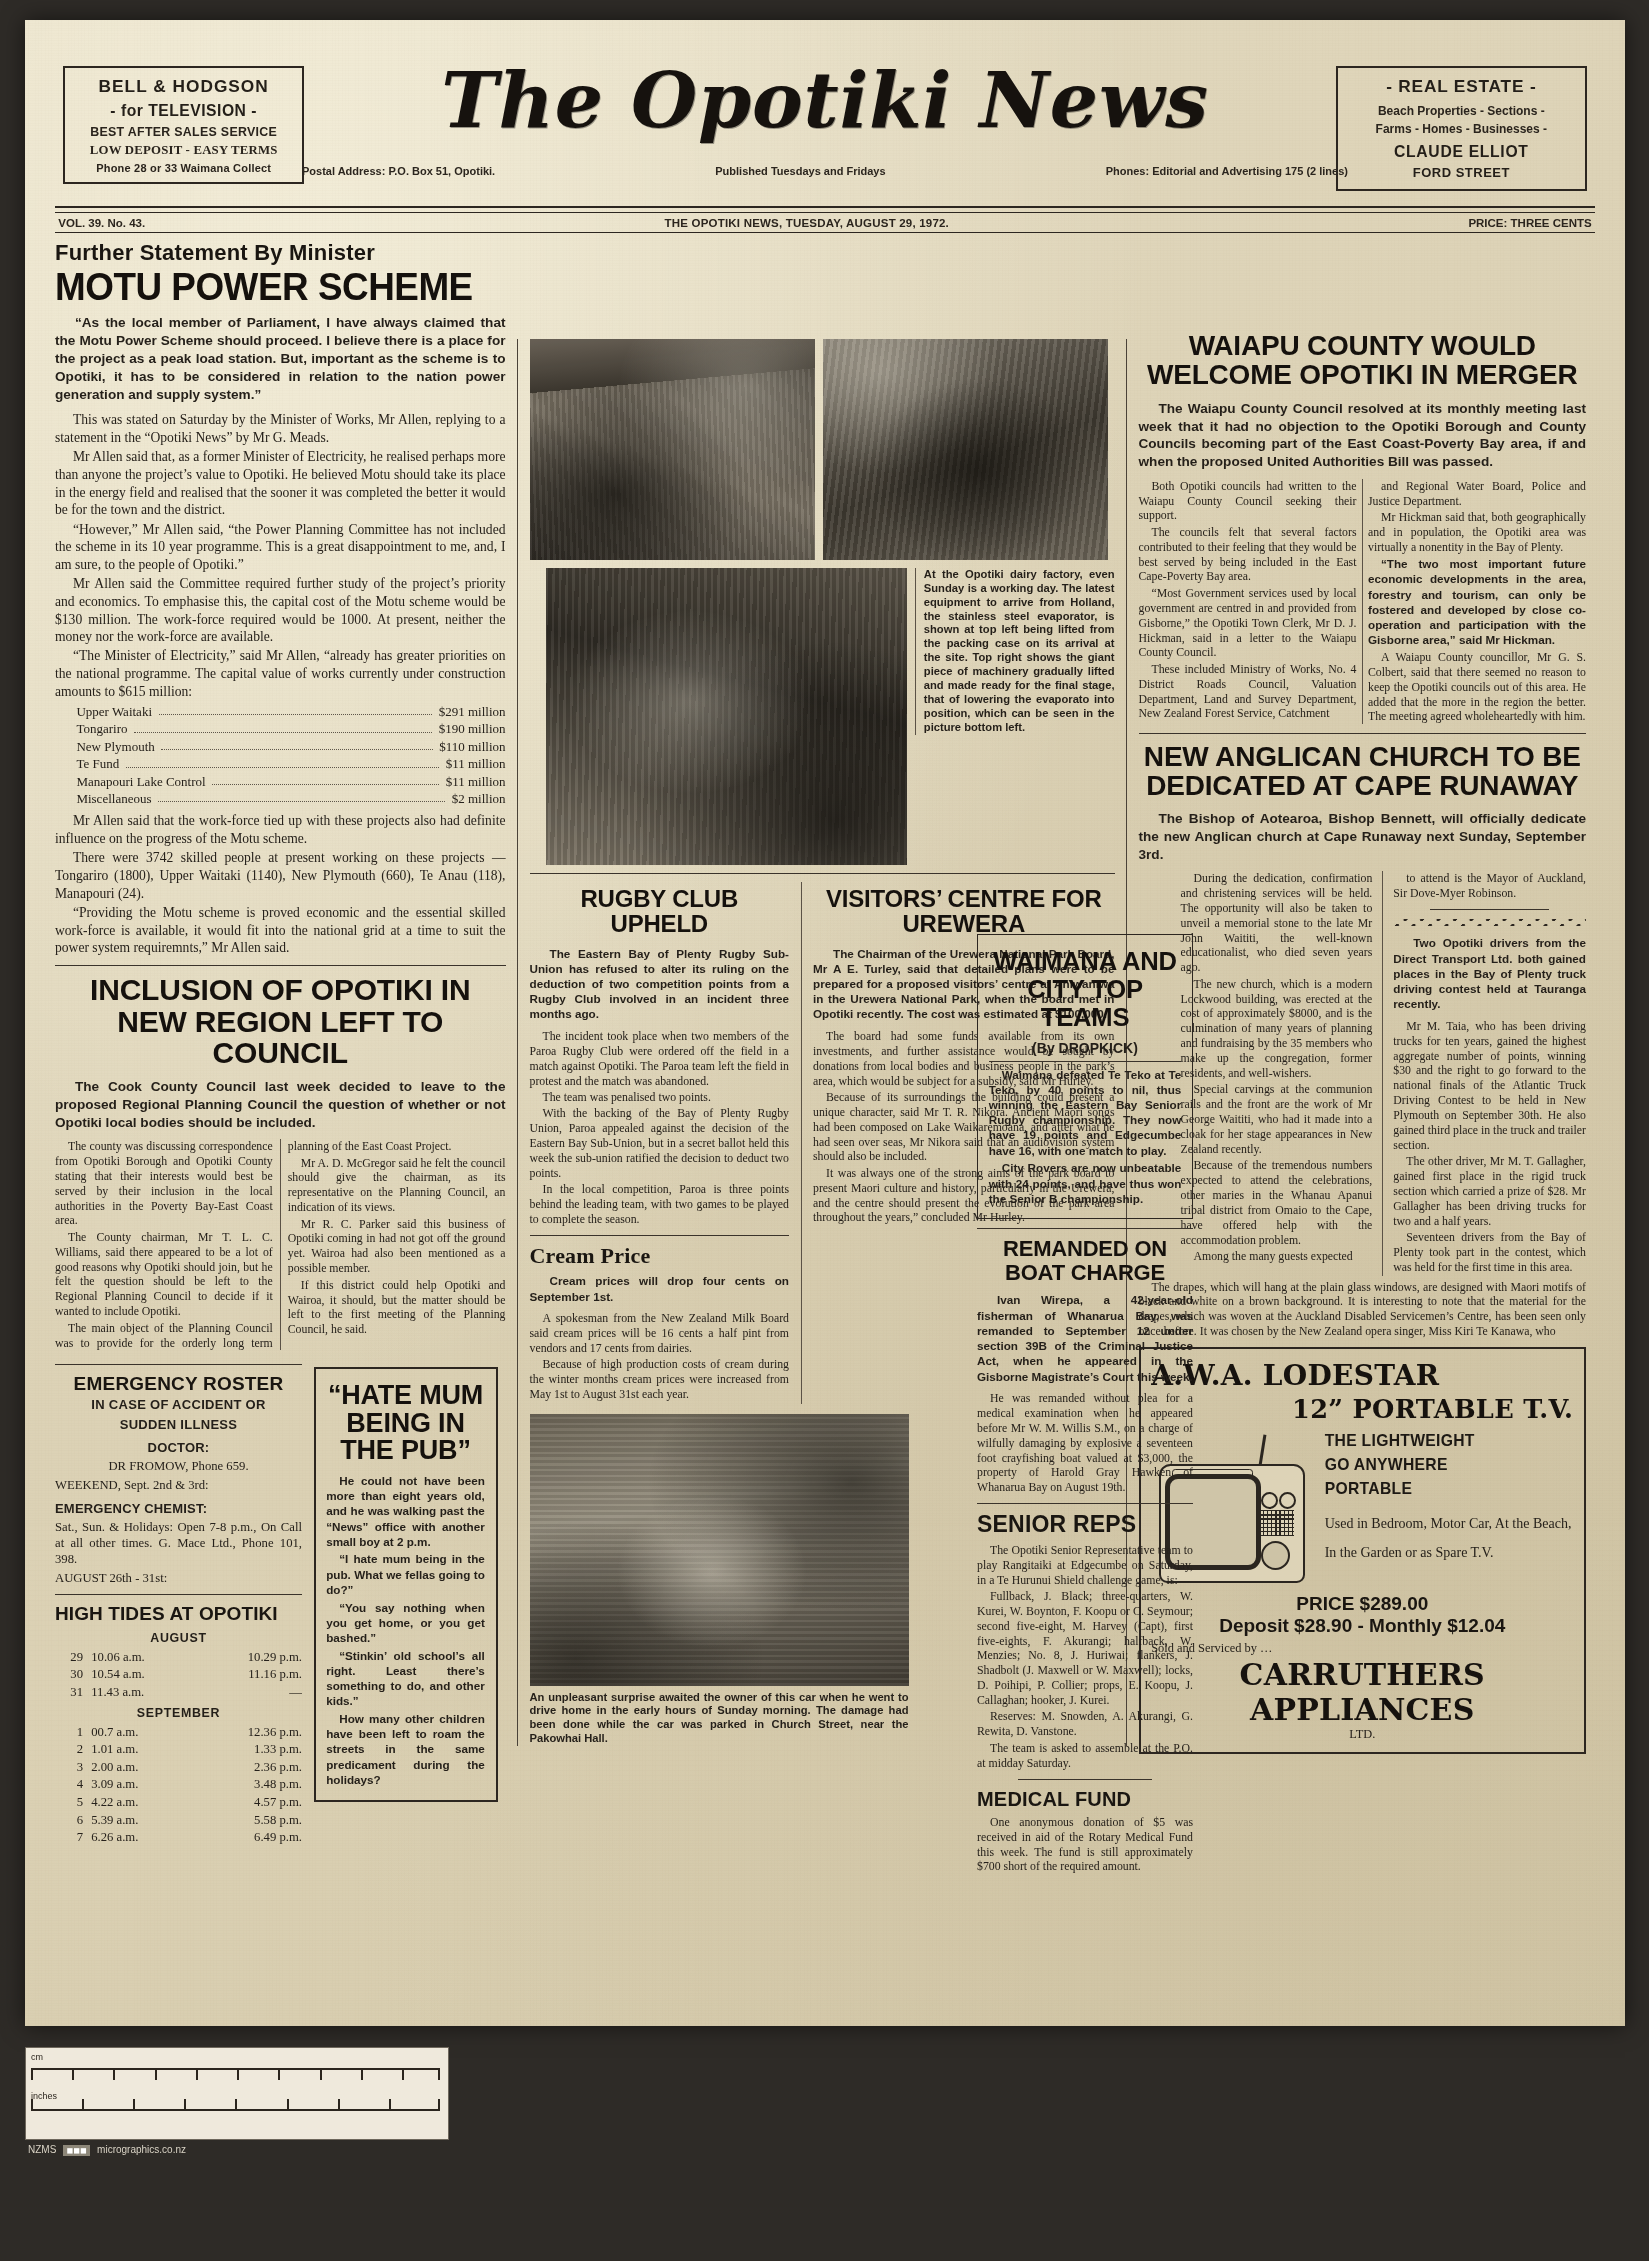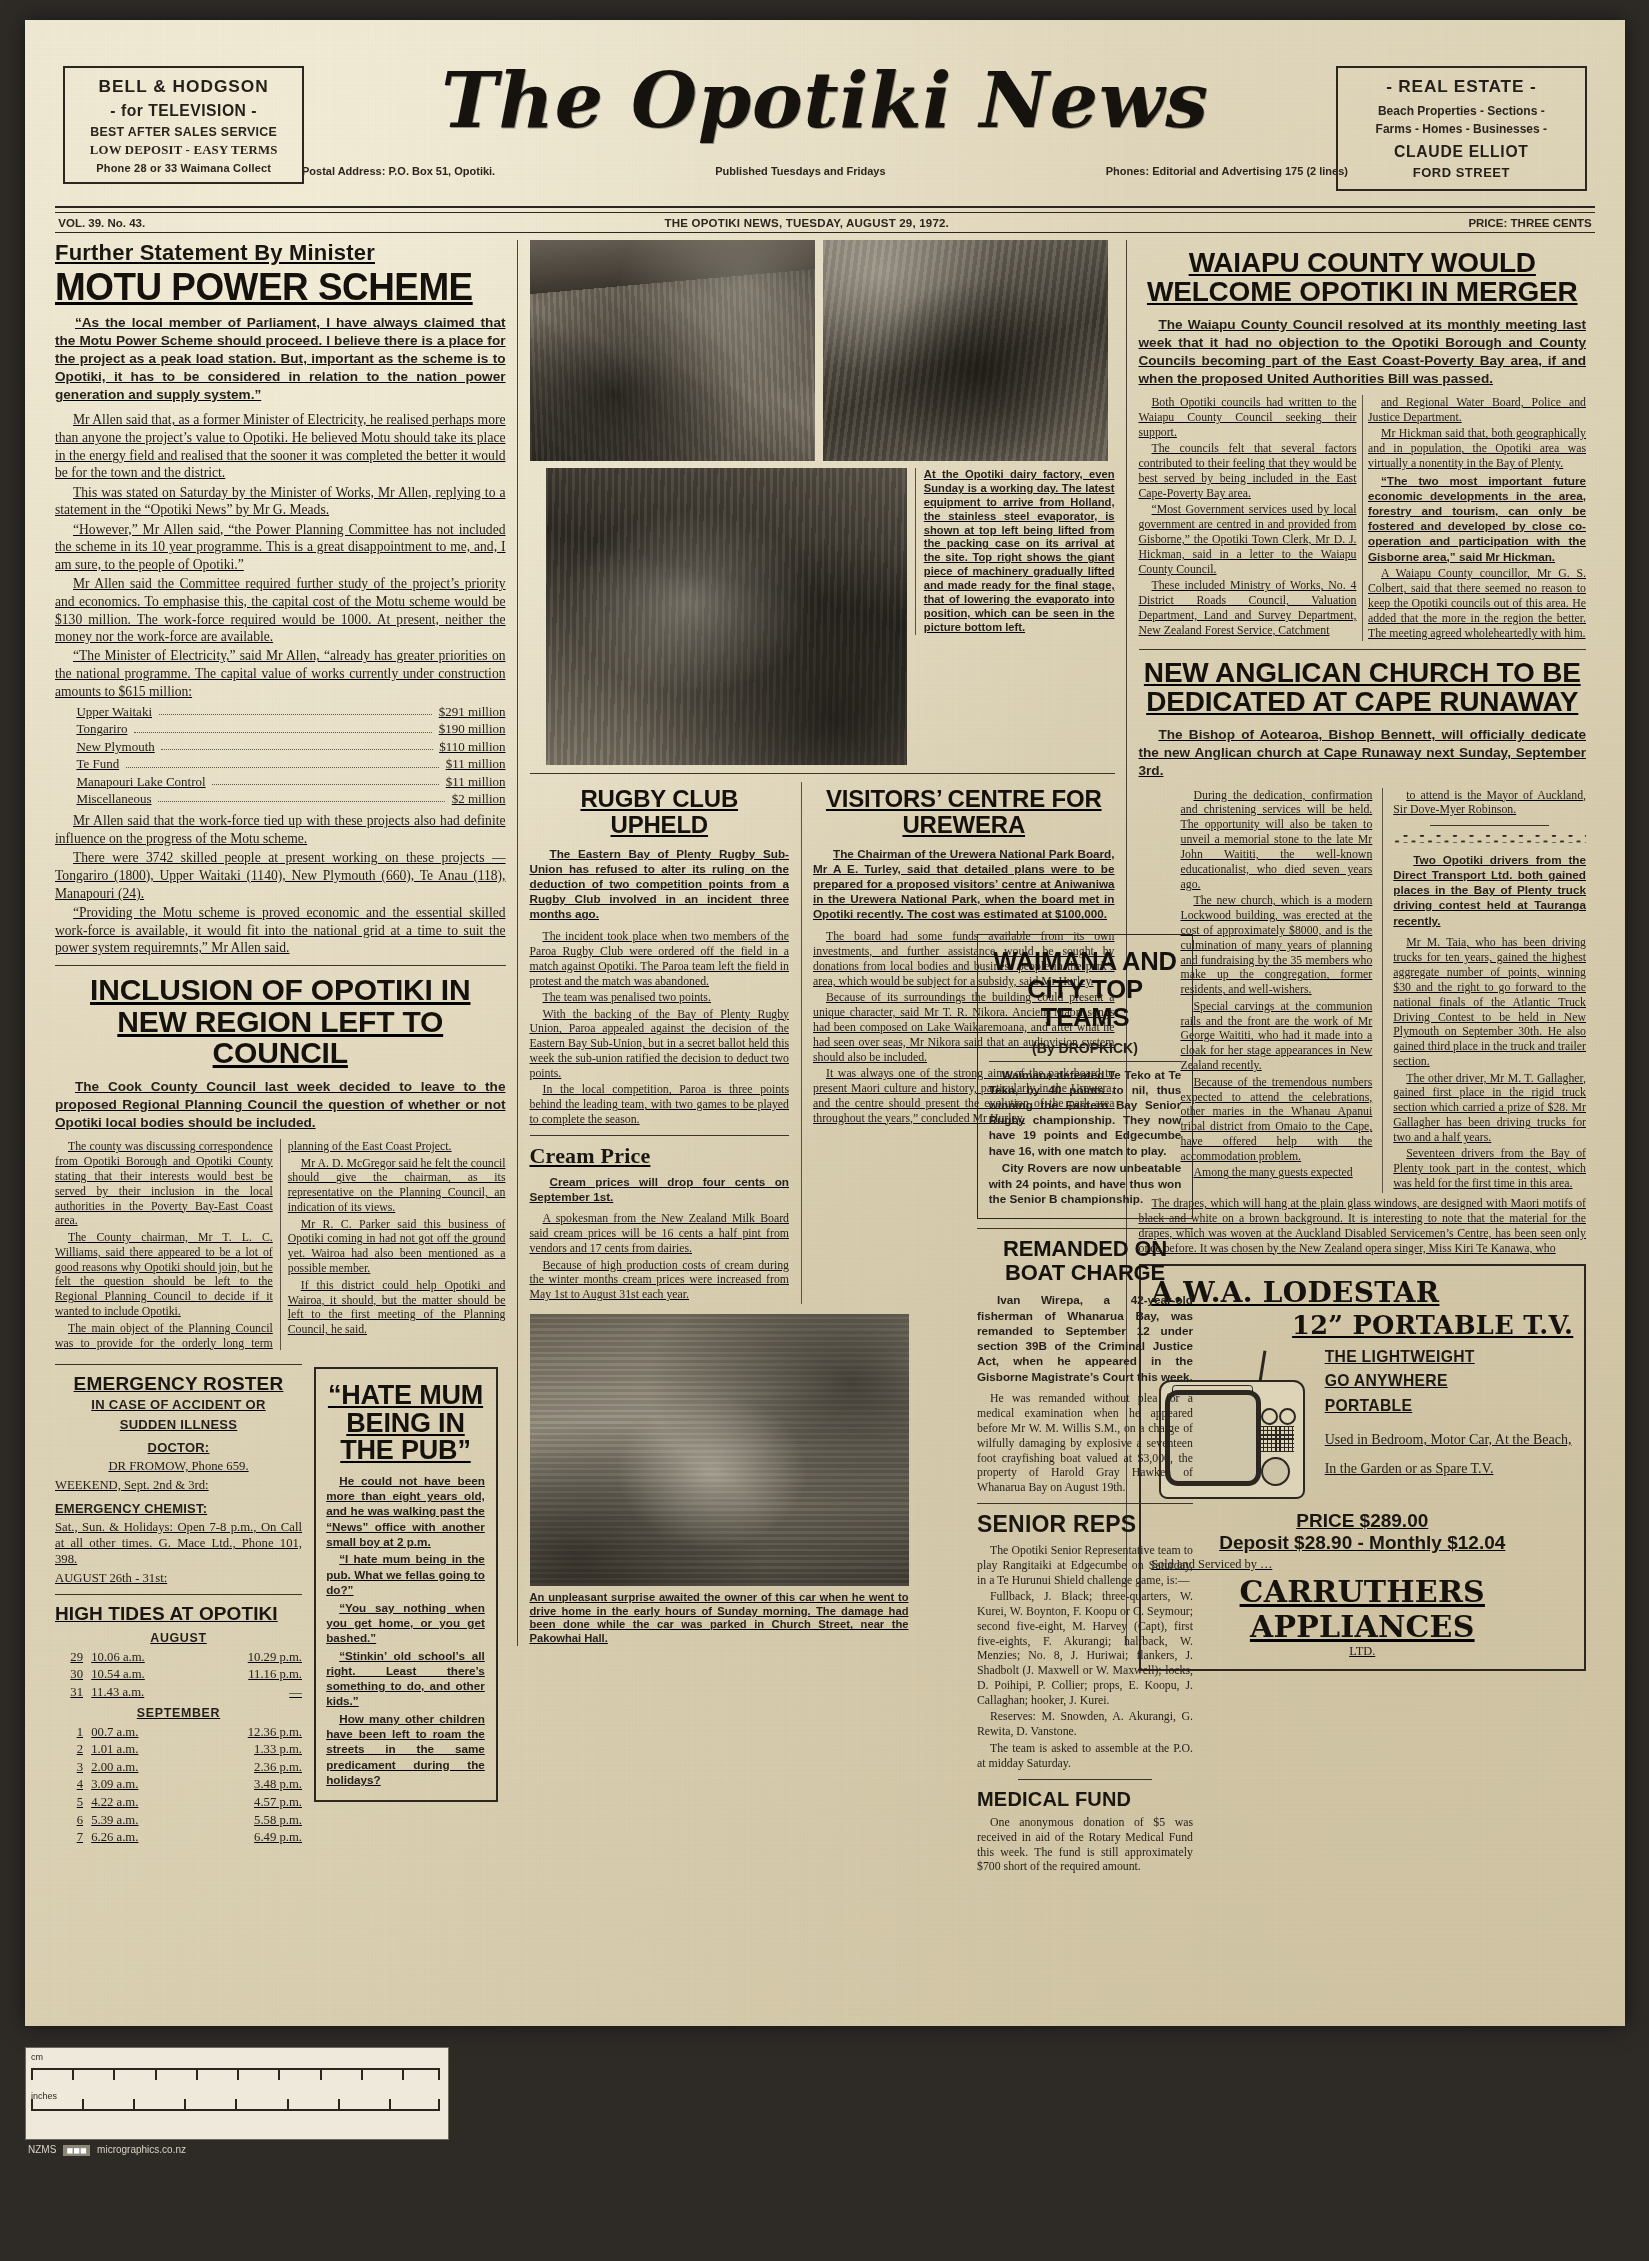--- a/index.html
+++ b/index.html
@@ -51,21 +51,21 @@
   .flagline{position:absolute;left:247px;right:247px;top:109px;display:flex;justify-content:space-between;
     font-family:"Liberation Sans",sans-serif;font-weight:bold;font-size:11px;color:#2b251e;}
 
   .rule-double{border-top:2.5px solid #2c2620;border-bottom:0.8px solid #2c2620;height:3.3px;margin:3.3px 0 0;}
   .volbar{display:flex;justify-content:space-between;align-items:center;
     font-family:"Liberation Sans",sans-serif;font-weight:bold;font-size:11.5px;color:#2b251e;padding:4.1px 3.3px 3.3px;}
   .volbar .mid{font-size:11.5px;letter-spacing:0.2px;}
   .rule-thin{border-top:1.6px solid #2c2620;height:0;margin-bottom:6.6px;}
 
   
-  .cols{display:flex;gap:0;align-items:flex-start;text-decoration:underline;}
+  .cols{display:flex;gap:0;align-items:center;}
   .c-left{width:462px;padding-right:11.5px;box-sizing:border-box;}
   .c-mid{width:610px;padding:0 11.5px;box-sizing:border-box;border-left:1.2px solid #4a4238;border-right:1.2px solid #4a4238;}
   .c-right{width:459px;padding-left:11.5px;box-sizing:border-box;}
 
   
   .kicker{font-family:"Liberation Sans",sans-serif;font-weight:bold;font-size:22px;color:#1a1611;letter-spacing:0.2px;margin-bottom:3.3px;}
   .hl-xxl{font-family:"Liberation Sans",sans-serif;font-weight:bold;font-size:38px;line-height:.98;color:#15110d;
     letter-spacing:-0.5px;transform:scaleX(.97);transform-origin:left;margin-bottom:8.2px;}
   .hl-big{font-family:"Liberation Sans",sans-serif;font-weight:bold;font-size:30px;line-height:1.04;color:#15110d;
     text-align:center;letter-spacing:-0.2px;margin:8.2px 0 10px;}
@@ -201,22 +201,22 @@
   <div class="rule-thin"></div>
 
   <div class="cols">
 
     <div class="c-left">
 
       <div>
         <div class="kicker">Further Statement By Minister</div>
         <div class="hl-xxl">MOTU POWER SCHEME</div>
         <div class="lead">“As the local member of Parliament, I have always claimed that the Motu Power Scheme should proceed. I believe there is a place for the project as a peak load station. But, important as the scheme is to Opotiki, it has to be considered in relation to the nation power generation and supply system.”</div>
+        <p class="body">This was stated on Saturday by the Minister of Works, Mr Allen, replying to a statement in the “Opotiki News” by Mr G. Meads.</p>
         <p class="body">Mr Allen said that, as a former Minister of Electricity, he realised perhaps more than anyone the project’s value to Opotiki. He believed Motu should take its place in the energy field and realised that the sooner it was completed the better it would be for the town and the district.</p>
-        <p class="body">This was stated on Saturday by the Minister of Works, Mr Allen, replying to a statement in the “Opotiki News” by Mr G. Meads.</p>
         <p class="body">“However,” Mr Allen said, “the Power Planning Committee has not included the scheme in its 10 year programme. This is a great disappointment to me, and, I am sure, to the people of Opotiki.”</p>
         <p class="body">Mr Allen said the Committee required further study of the project’s priority and economics. To emphasise this, the capital cost of the Motu scheme would be $130 million. The work-force required would be 1000. At present, neither the money nor the work-force are available.</p>
         <p class="body">“The Minister of Electricity,” said Mr Allen, “already has greater priorities on the national programme. The capital value of works currently under construction amounts to $615 million:</p>
 
         <div class="money">
           <div>
                   <span>Upper Waitaki</span>
                   <span class="dots"></span>
                   <span>$291 million</span>
                 </div>

